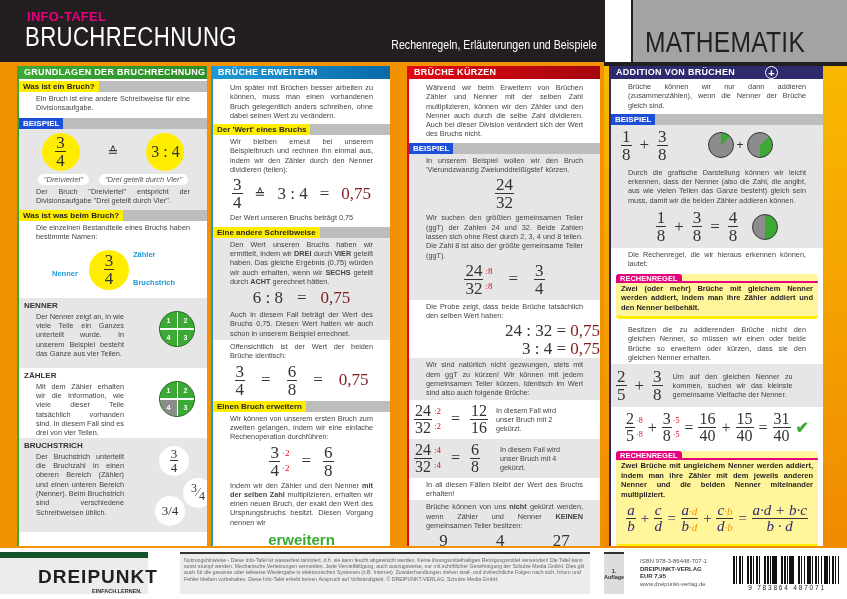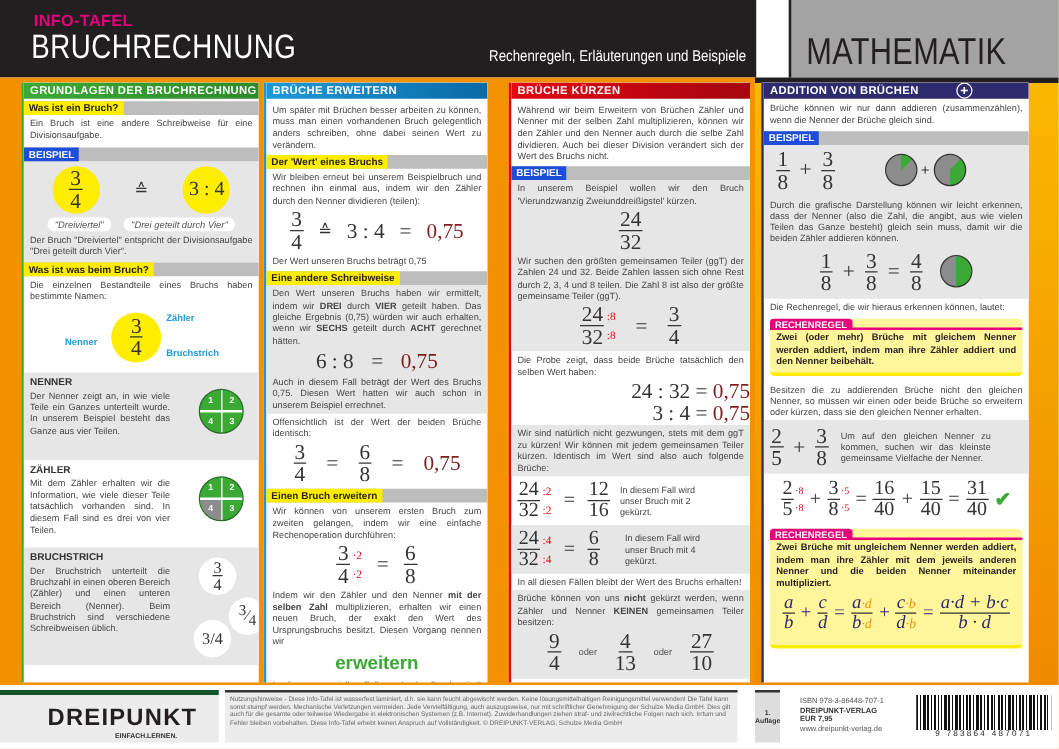--- a/index.html
+++ b/index.html
@@ -18,40 +18,40 @@
 .col3{left:407px;width:193px;height:480px;border-left:2px solid #e30613}
 .col4{left:609px;width:214px;height:480px;border-left:2px solid #2e2a6e;background:#fff}
 .colhead{height:13px;color:#fff;font-weight:bold;font-size:9px;padding-left:5px;line-height:13px;letter-spacing:0.3px}
 .h-green{background:linear-gradient(90deg,#3aaa35,#2e8b2a)}
 .h-blue{background:linear-gradient(90deg,#1d9ad6,#0a6aa8)}
 .h-red{background:linear-gradient(90deg,#e30613,#a3060f)}
 .h-purple{background:linear-gradient(90deg,#2e2a6e,#2e2a6e)}
 .sub{height:11px;background:#bdbdbd;margin-top:2px;position:relative}
 .sub span{display:inline-block;height:11px;background:#ffed00;color:#231f20;font-weight:bold;font-size:8px;line-height:11px;padding:0 4px}
 .sub.green span{background:#1d4ed8;color:#fff}
-.p{padding:2px 5px;line-height:9.3px;font-size:7.3px;text-align:justify;color:#444}
+.p{padding:2px 17px;line-height:9.3px;font-size:7.3px;text-align:justify;color:#444}
 .gray{background:#e6e6e6}
 .frac{display:inline-flex;flex-direction:column;align-items:center;font-family:"Liberation Serif",serif;line-height:1;vertical-align:middle}
 .frac .n{border-bottom:1.2px solid #333;padding:0 1px}
 .serif{font-family:"Liberation Serif",serif}
 .green-val{color:#7f1d1d;font-family:"Liberation Serif",serif}
 .red{color:#e30613}
 .eq-row{display:flex;align-items:center;justify-content:center;gap:10px;font-family:"Liberation Serif",serif;color:#333}
 .yellow-disc{width:38px;height:38px;border-radius:50%;background:#ffed00;display:flex;align-items:center;justify-content:center}
 .quote{background:#fff;border-radius:8px;padding:1px 6px;font-style:italic;font-size:7.5px;color:#555}
 .pie4{width:36px;height:36px;border-radius:50%;background:#3aaa35;border:1.5px solid #2a6b28;position:relative;overflow:hidden}
 .pie4 .q{position:absolute;width:50%;height:50%;color:#fff;font-size:7px;font-weight:bold;display:flex;align-items:center;justify-content:center}
 .pie4 .hl{position:absolute;background:#fff}
 .wcirc{width:30px;height:30px;border-radius:50%;background:#fff;position:absolute;display:flex;align-items:center;justify-content:center;font-family:"Liberation Serif",serif;font-size:14px;color:#333}
 .rule-box{margin:3px 5px;background:#fff59a;border-radius:4px;border-bottom:3px solid #ffed00;position:relative;padding:10px 5px 4px}
 .rule-tag{position:absolute;left:0;top:0;height:9px;background:#e6007e;color:#fff;font-weight:bold;font-size:7.5px;line-height:9px;padding:0 4px;border-radius:3px 3px 0 0}
 .rule-line{position:absolute;left:0;right:0;top:7px;height:2px;background:#e6007e;border-radius:2px}
 .rule-text{font-weight:bold;color:#231f20;font-size:7.5px;line-height:9.5px;text-align:justify}
 .footer{position:absolute;left:0;top:548px;width:847px;height:51px;background:#fff}
-.footer .logo-box{position:absolute;left:0;top:4px;width:175px;height:42px;background:#ececec;border-top:4px solid #14532d}
+.footer .logo-box{position:absolute;left:0;top:4px;width:148px;height:42px;background:#ececec;border-top:6px solid #14532d}
 .logo{position:absolute;left:38px;top:8px;font-size:19px;font-weight:bold;color:#231f20;letter-spacing:1px}
 .tagline{position:absolute;left:92px;top:30px;font-size:5.5px;font-weight:bold;color:#333}
 .legal{position:absolute;left:180px;top:4px;width:410px;height:42px;background:#ececec;border-top:2px solid #333;font-size:5.2px;line-height:6.2px;color:#666;padding:3px 4px}
 .edition{position:absolute;left:604px;top:4px;width:20px;height:42px;background:#ddd;border-top:2px solid #333;font-size:5.5px;font-weight:bold;text-align:center;padding-top:14px;color:#333}
 .pub{position:absolute;left:640px;top:10px;font-size:6px;line-height:7.5px;color:#555}
 .pub b{color:#333}
 .barcode{position:absolute;left:733px;top:8px;width:108px;height:28px;background:repeating-linear-gradient(90deg,#111 0 1.5px,#fff 1.5px 3px,#111 3px 3.8px,#fff 3.8px 5.5px,#111 5.5px 7.5px,#fff 7.5px 8.5px)}
 .barnum{position:absolute;left:733px;top:36px;width:108px;font-size:6.5px;color:#222;letter-spacing:1.8px;text-align:center;background:#fff}
 .plus-circ{display:inline-flex;width:13px;height:13px;border-radius:50%;border:1.5px solid #fff;color:#fff;font-size:11px;line-height:10px;align-items:center;justify-content:center;margin-left:30px;vertical-align:middle}
 .pie8{width:26px;height:26px;border-radius:50%;border:1.5px solid #333}

